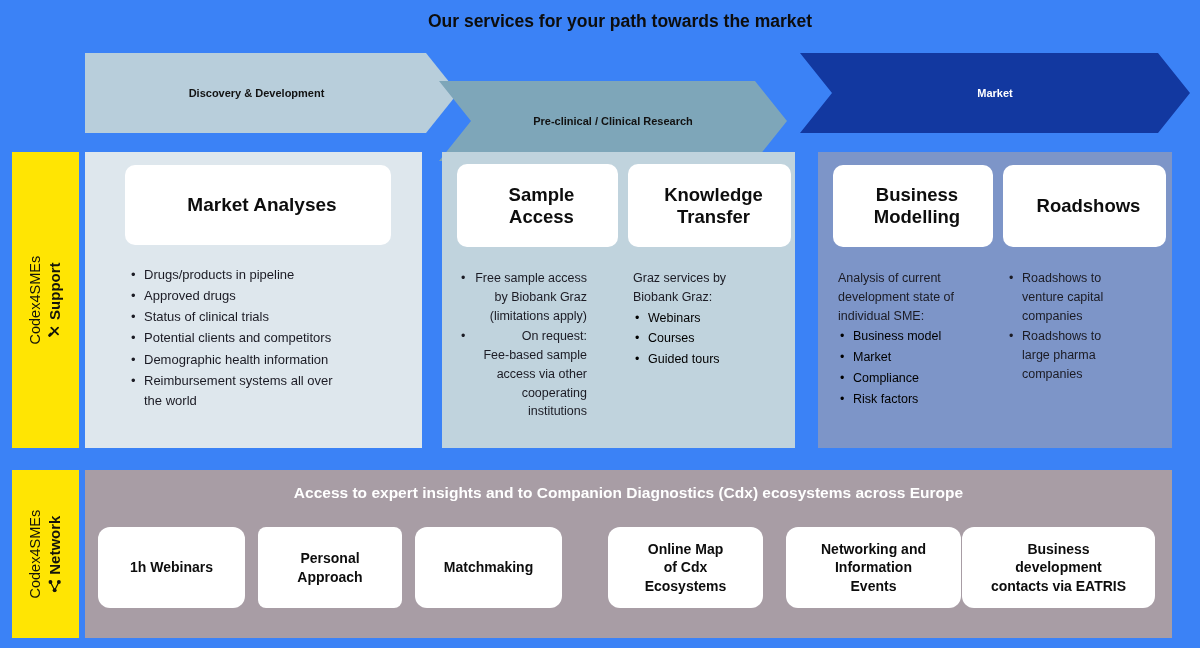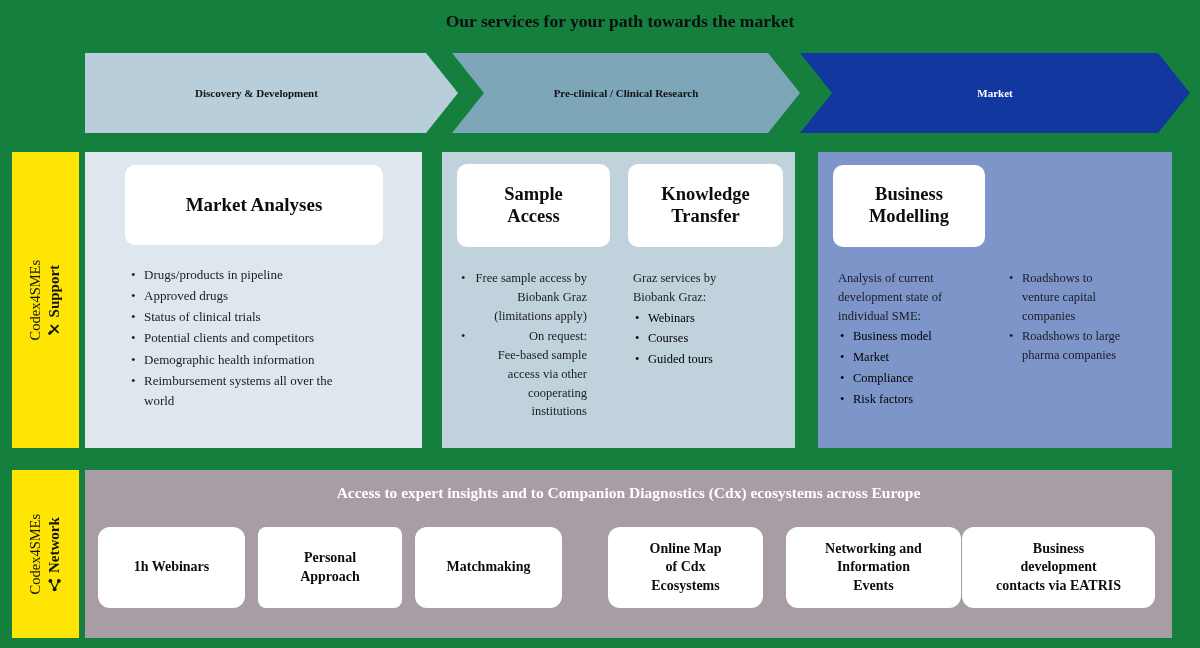--- a/index.html
+++ b/index.html
@@ -1,32 +1,32 @@
 <!DOCTYPE html>
 <html><head>
 <meta charset="utf-8">
 <style>
   html,body { margin:0; padding:0; background:#ffffff; }
   .stage {
-    position:relative; width:1200px; height:648px; background:#15803d;
-    font-family:Liberation Serif, serif; overflow:hidden;
+    position:relative; width:1200px; height:648px; background:#3b82f6;
+    font-family:Liberation Sans, sans-serif; overflow:hidden;
   }
   .title {
     position:absolute; left:20px; top:11px; width:1200px; text-align:center;
     font-size:17.5px; font-weight:bold; color:#0d0d0d;
   }
   
   .arrow {
     position:absolute; top:53px; height:80px; display:flex; align-items:center;
     justify-content:center; font-weight:bold; font-size:11px; color:#121212;
   }
   .arrow1 { left:85px;  width:373px; background:#b8cedb; padding-right:30px; box-sizing:border-box;
     clip-path:polygon(0 0, calc(100% - 32px) 0, 100% 50%, calc(100% - 32px) 100%, 0 100%); }
-  .arrow2 { left:452px; width:348px; background:#7ea6b9;
-    clip-path:polygon(0 0, calc(100% - 32px) 0, 100% 50%, calc(100% - 32px) 100%, 0 100%, 32px 50%); }
+  .arrow2 { left:439px; width:348px; background:#7ea6b9;
+    clip-path:polygon(0 0, calc(100% - 32px) 0, 100% 50%, calc(100% - 32px) 100%, 0 100%, 32px 50%);margin-top:28px; }
   .arrow3 { left:800px; width:390px; background:#1238a0; color:#ffffff;
     clip-path:polygon(0 0, calc(100% - 32px) 0, 100% 50%, calc(100% - 32px) 100%, 0 100%, 32px 50%); }
   
   .side {
     position:absolute; left:12px; width:67px; background:#ffe503;
     display:flex; align-items:center; justify-content:center;
   }
   .side-support { top:152px; height:296px; }
   .side-network { top:470px; height:168px; }
   .side-inner { transform:rotate(-90deg); text-align:center; white-space:nowrap; color:#14140a; }
@@ -35,21 +35,21 @@
                 display:flex; align-items:center; justify-content:center; gap:5px; }
   .side-label svg { flex:0 0 auto; }
   
   .panel { position:absolute; top:152px; height:296px; }
   .panel1 { left:85px;  width:337px; background:#dee7ed; }
   .panel2 { left:442px; width:353px; background:#c0d3dd; }
   .panel3 { left:818px; width:354px; background:#7d95c8; }
   .card {
     position:absolute; background:#ffffff; border-radius:10px;
     display:flex; align-items:center; justify-content:center; text-align:center;
-    font-weight:bold; color:#0d0d0d; white-space:pre-line; font-size:18.5px; line-height:1.18;
+    font-weight:bold; color:#0d0d0d; white-space:pre-line; font-size:18.5px; line-height:1.18;padding-left:8px;
   }
   .p1-card  { left:40px;  top:13px; width:258px; height:80px; font-size:19px; }
   .p2-cardA { left:15px;  top:12px; width:153px; height:83px; }
   .p2-cardB { left:186px; top:12px; width:155px; height:83px; }
   .p3-cardA { left:15px;  top:13px; width:152px; height:82px; }
   .p3-cardB { left:185px; top:13px; width:155px; height:82px; }
   
   .blist { position:absolute; margin:0; padding:0; list-style:none; color:#1b1b24; }
   .blist li { position:relative; padding-left:15px; margin-bottom:2px; white-space:pre-line; }
   .blist li::before { content:"\2022"; position:absolute; left:2px; top:0; }
@@ -143,20 +143,21 @@
         <li>Webinars</li>
         <li>Courses</li>
         <li>Guided tours</li>
       </ul>
     </div>
   </div>
 
   <div class="panel panel3">
     <div class="card p3-cardA">Business
 Modelling</div>
+    <div class="card p3-cardB">Roadshows</div>
     <div class="p3-colA">
       <p class="intro">Analysis of current development state of individual SME:</p>
       <ul class="sub">
         <li>Business model</li>
         <li>Market</li>
         <li>Compliance</li>
         <li>Risk factors</li>
       </ul>
     </div>
     <ul class="blist p3-listB">

